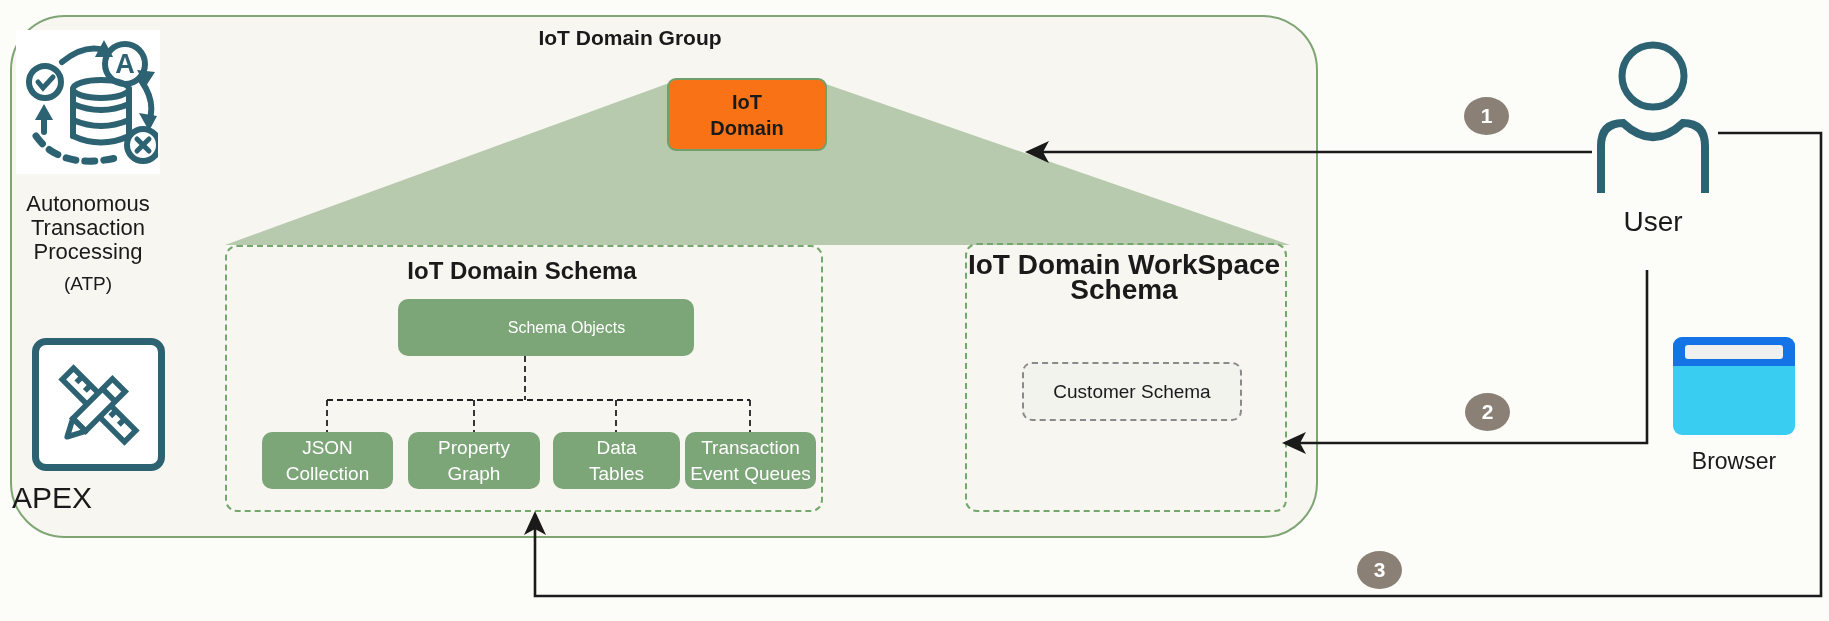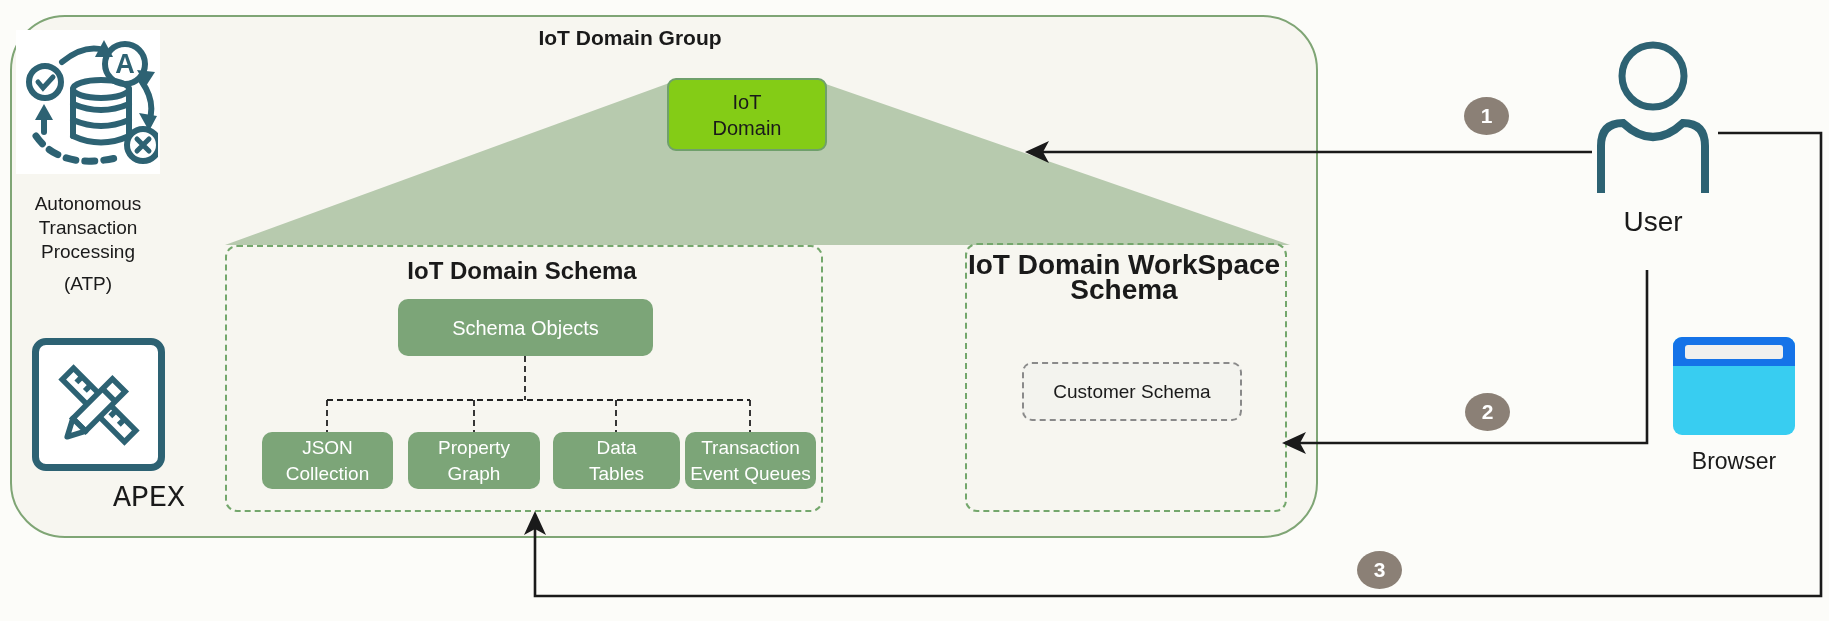--- a/index.html
+++ b/index.html
@@ -30,62 +30,62 @@
     border:2px solid var(--container-border);border-radius:55px;
     background:var(--container-bg);z-index:1;
   }
   #group-title{left:130px;top:26px;width:1000px;text-align:center;
     font-weight:bold;font-size:21px;z-index:3;}
 
   #svg-under{left:0;top:0;width:1829px;height:621px;z-index:2;pointer-events:none;}
   #svg-over{left:0;top:0;width:1829px;height:621px;z-index:4;pointer-events:none;}
 
   #domain-box{
-    left:667px;top:78px;width:156px;height:69px;background:#84cc16;
+    left:667px;top:78px;width:156px;height:69px;background:#f97316;
     border:2px solid #6fa06b;border-radius:9px;z-index:3;
-    font-weight:normal;font-size:20px;line-height:26px;
+    font-weight:bold;font-size:20px;line-height:26px;
   }
 
   .dashed-green{
     border:2px dashed var(--schema-border);border-radius:12px;
     background:transparent;z-index:3;
   }
   #schema-box{left:225px;top:245px;width:594px;height:263px;}
   #schema-title{left:225px;top:257px;width:594px;text-align:center;
     font-weight:bold;font-size:24px;z-index:3;}
   #workspace-box{left:965px;top:243px;width:318px;height:265px;}
   #workspace-title{left:965px;top:252px;width:318px;text-align:center;
     font-weight:bold;font-size:28px;line-height:25px;z-index:3;}
 
   .green-node{
     background:var(--node-green);border-radius:10px;color:#ffffff;
     z-index:3;font-size:19px;line-height:26px;
   }
-  #schema-root{left:398px;top:299px;width:255px;height:57px;font-size:20px;}
+  #schema-root{left:398px;top:299px;width:255px;height:57px;font-size:16px;padding-left:41px;}
   .child-node{top:432px;height:57px;}
   #child-0{left:262px;width:131px;}
   #child-1{left:408px;width:132px;}
   #child-2{left:553px;width:127px;}
   #child-3{left:685px;width:131px;}
 
   #customer-box{
     left:1022px;top:362px;width:216px;height:55px;background:#f3f3ee;
     border:2px dashed #8a8a8a;border-radius:10px;z-index:3;font-size:19px;
   }
 
   #atp-icon{left:16px;top:30px;width:144px;height:144px;background:#ffffff;z-index:3;}
   #atp-label{left:6px;top:192px;width:164px;text-align:center;
-    font-size:19px;line-height:24px;z-index:3;}
+    font-size:22px;line-height:24px;z-index:3;}
   #atp-sub{left:6px;top:273px;width:164px;text-align:center;font-size:19px;z-index:3;}
 
   #apex-icon{
     left:32px;top:338px;width:119px;height:119px;background:#ffffff;
     border:7px solid var(--icon-teal);border-radius:14px;z-index:3;
   }
-  #apex-label{left:12px;top:481px;width:173px;text-align:right;font-size:30px;z-index:3;font-family:Liberation Mono, monospace;}
+  #apex-label{left:12px;top:481px;width:173px;text-align:left;font-size:30px;z-index:3;}
 
   #user-icon{left:1592px;top:38px;width:122px;height:158px;z-index:3;}
   #user-label{left:1592px;top:206px;width:122px;text-align:center;font-size:28px;z-index:3;}
 
   #browser-icon{
     left:1673px;top:337px;width:122px;height:98px;border-radius:9px;
     background:var(--browser-body);overflow:hidden;z-index:3;
   }
   #browser-topbar{left:0;top:0;width:122px;height:29px;background:var(--browser-top);}
   #browser-addressbar{left:12px;top:8px;width:98px;height:14px;background:#f0f0ee;border-radius:3px;}

